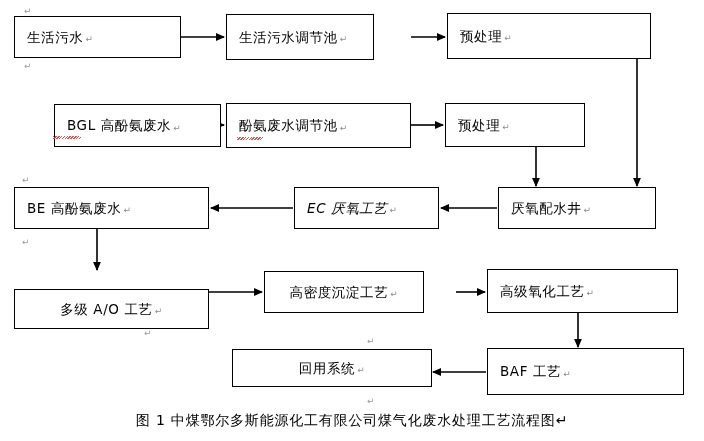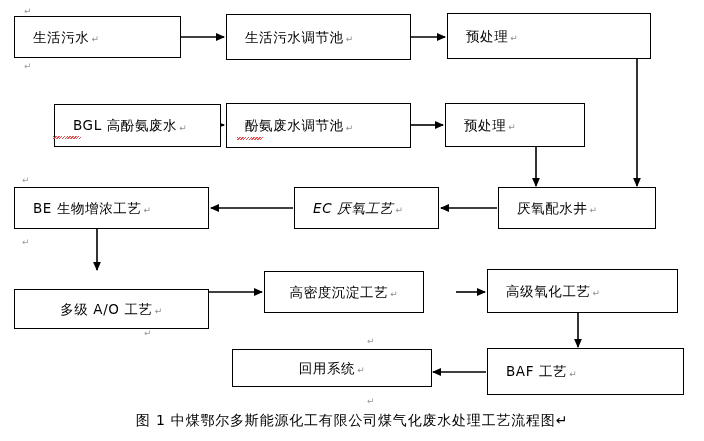--- a/index.html
+++ b/index.html
@@ -21,21 +21,21 @@
     background: #ffffff;
     box-sizing: border-box;
     color: #000000;
     font-size: 13.5px;
     line-height: 1.1;
     letter-spacing: 0.6px;
     display: flex;
     align-items: center;
     white-space: nowrap;
   }
-  .node.left  { justify-content: flex-start; padding-left: 18px; }
+  .node.left  { justify-content: flex-start; padding-left: 12px; }
   .node.center{ justify-content: center; }
   .pilcrow {
     position: absolute;
     font-size: 9px;
     color: #9a9a9a;
     font-family: "DejaVu Sans", "Liberation Sans", sans-serif;
     line-height: 1;
     user-select: none;
   }
   .node .pilcrow-inline {
@@ -106,21 +106,21 @@
 
       <line x1="486" y1="372" x2="433" y2="372"></line>
     </g>
   </svg>
 
   <div class="node left" style="left:14px; top:16px; width:167px; height:42px;">
     <span>生活污水</span>
       <span class="pilcrow-inline">↵</span>
   </div>
 
-  <div class="node left" style="left:226px; top:14px; width:185px; height:46px;text-align:right;">
+  <div class="node left" style="left:226px; top:14px; width:148px; height:46px;text-align:right;">
     <span>生活污水调节池</span>
       <span class="pilcrow-inline">↵</span>
   </div>
 
   <div class="node left" style="left:447px; top:13px; width:204px; height:46px;">
     <span>预处理</span>
       <span class="pilcrow-inline">↵</span>
   </div>
 
   <div class="node left" style="left:14px; top:104px; width:167px; height:43px;margin-left:40px;">
@@ -134,21 +134,21 @@
       <span class="pilcrow-inline">↵</span>
   </div>
   <div class="squiggle" style="left:237px; top:137px; width:26px;"></div>
 
   <div class="node left" style="left:445px; top:103px; width:140px; height:44px;">
     <span>预处理</span>
       <span class="pilcrow-inline">↵</span>
   </div>
 
   <div class="node left" style="left:14px; top:187px; width:195px; height:42px;">
-    <span>BE 生物增浓工艺</span>
+    <span>BE 高酚氨废水</span>
       <span class="pilcrow-inline">↵</span>
   </div>
 
   <div class="node left" style="left:294px; top:187px; width:145px; height:42px;font-style:italic;">
     <span>EC 厌氧工艺</span>
       <span class="pilcrow-inline">↵</span>
   </div>
 
   <div class="node left" style="left:498px; top:187px; width:158px; height:42px;">
     <span>厌氧配水井</span>

